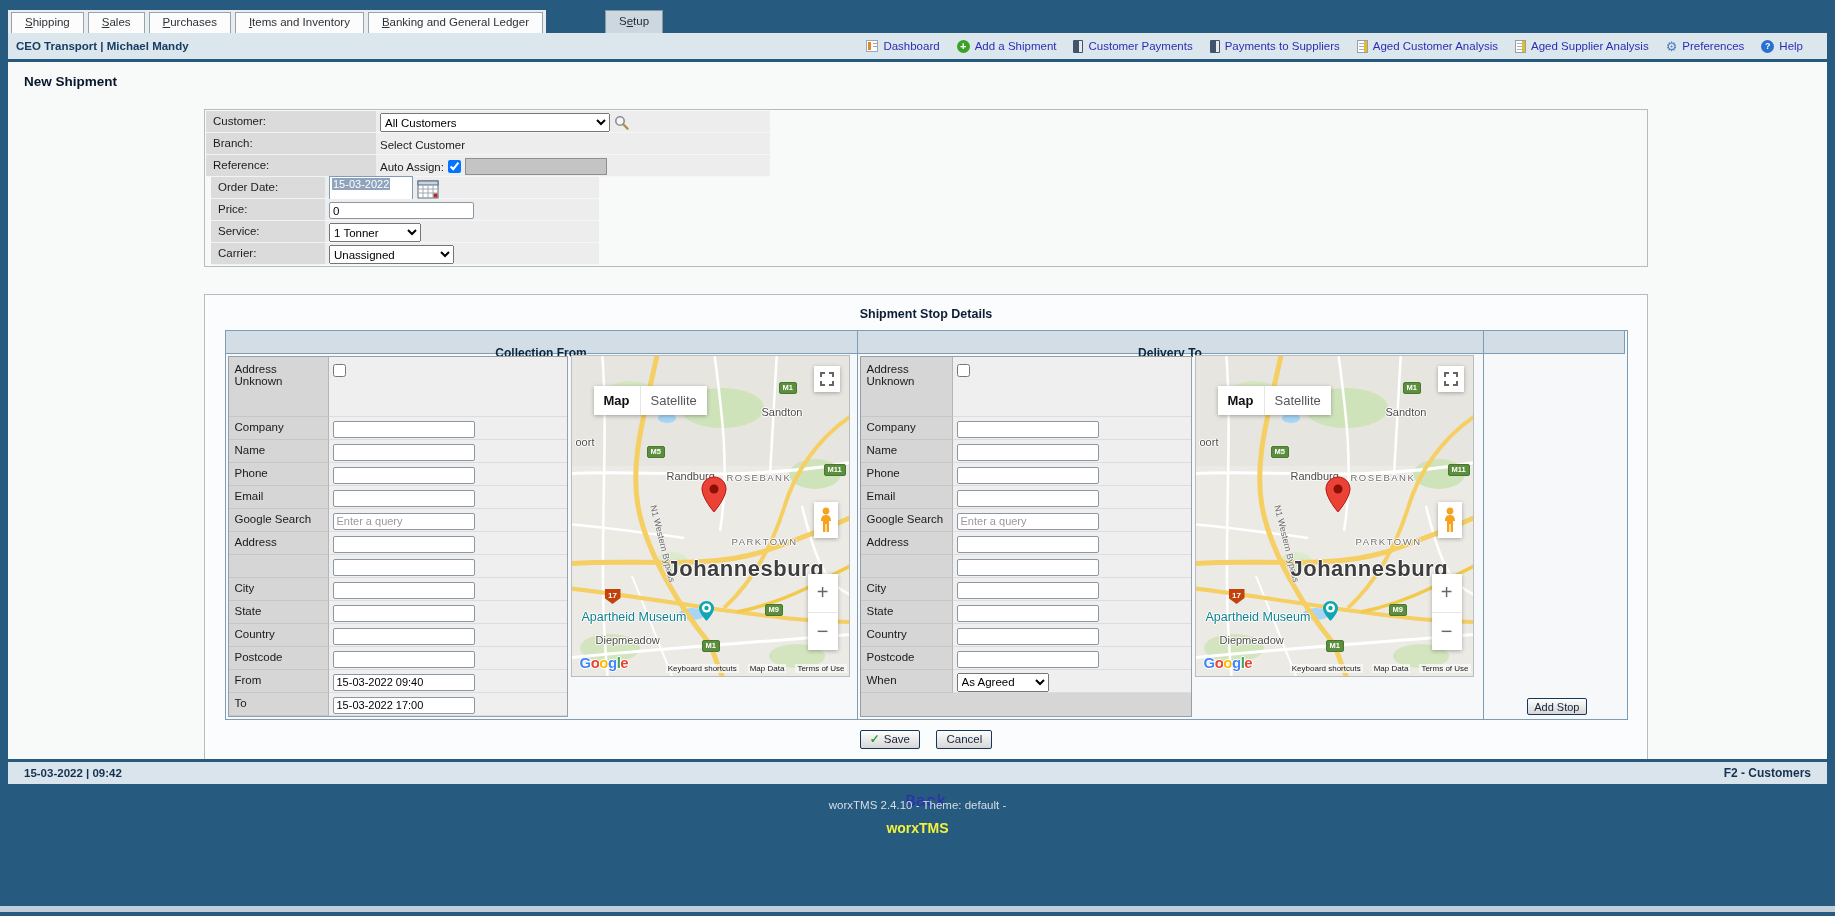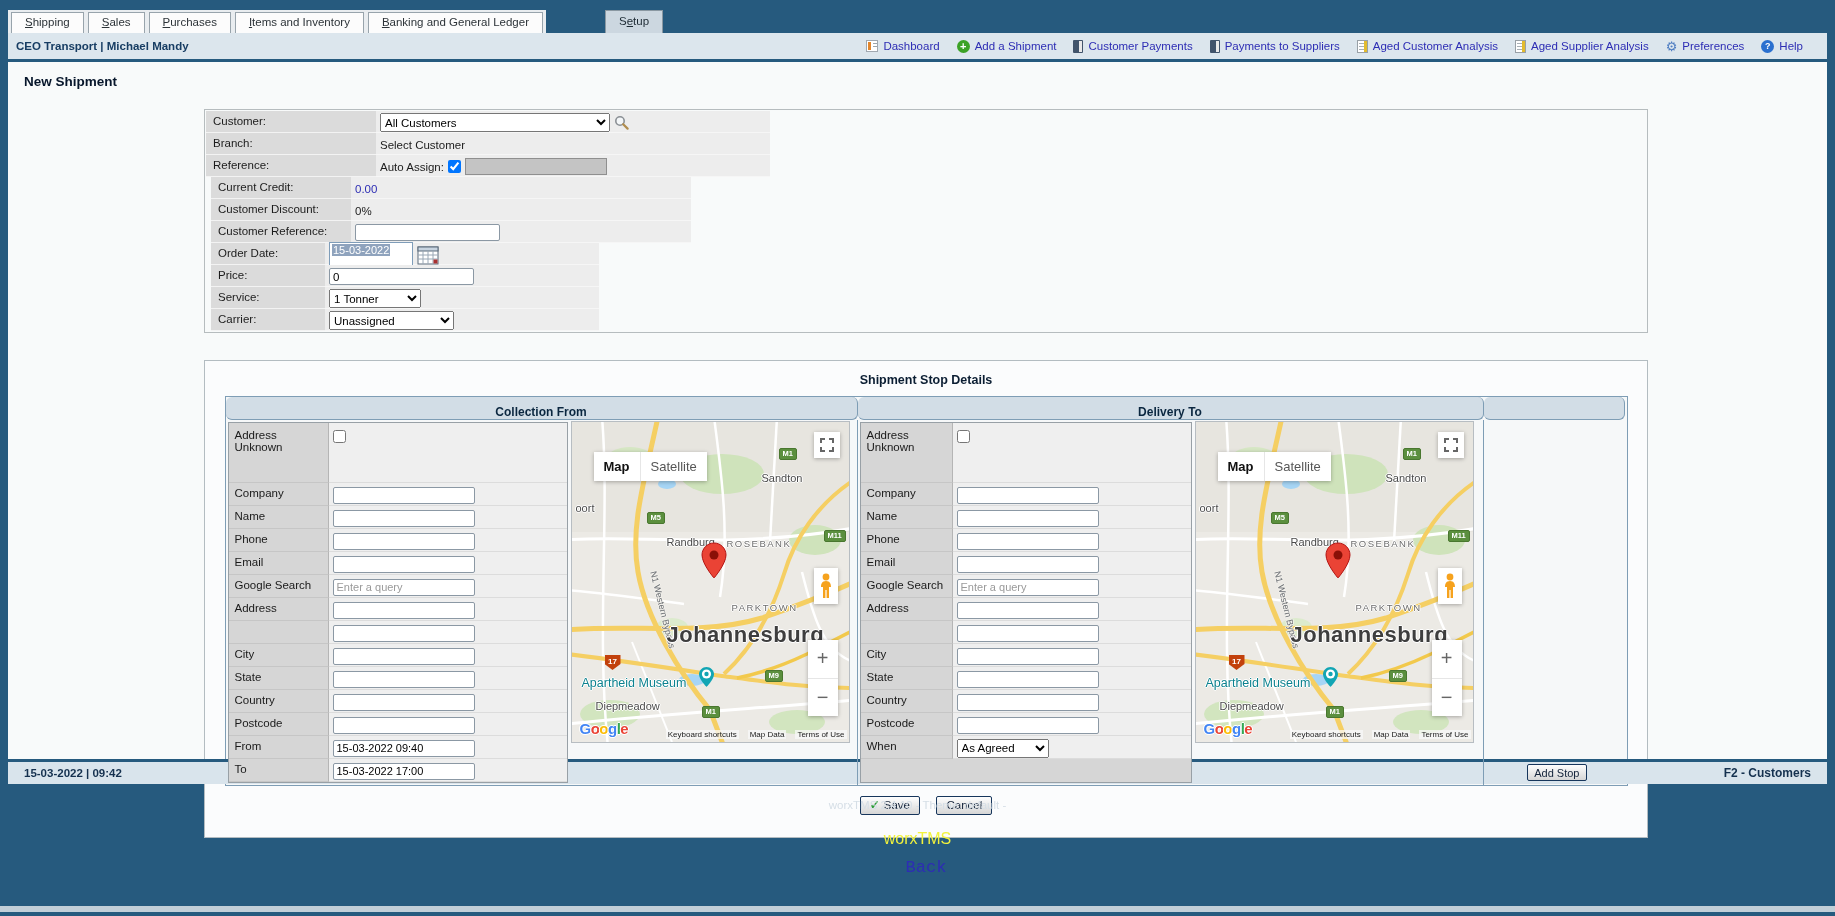--- a/index.html
+++ b/index.html
@@ -63,21 +63,21 @@
 .w145 { width:145px; } .w142 { width:142px; }
 .dis { background:#c4c4c4; border:1px solid #8f8f8f; border-radius:0; }
 .blue-val { color:#2d2db4; }
 .fake-input { width:84px; height:25px; border:1px solid #7f9db9; background:#fff; font-size:11px; padding:1px 2px; overflow:hidden; white-space:nowrap; }
 .selected-text { background:#8fa3bd; color:#fff; padding:0 1px; }
 
 
 .outer-box { margin:27px 0 0 196px; width:1444px; border:1px solid #b3bcc1; background:#fbfcfd; padding:12px 0 22px 0; }
 .stop-title { text-align:center; font-size:12.5px; font-weight:bold; color:#0b1e33; }
 .stops { margin:9px auto 0 auto; width:1403px; border:1px solid #7e9db5; display:grid; grid-template-columns:632px 626px 141px; background:#f6f8f9; }
-.sh { background:#d2dde6; border-bottom:1px solid #7e9db5; border-right:1px solid #7e9db5; height:23px; text-align:center; font-size:12px; font-weight:bold; color:#0b2740; padding-top:8px;border-radius:6px; }
+.sh { background:#d2dde6; border-bottom:1px solid #7e9db5; border-right:1px solid #7e9db5; height:23px; text-align:center; font-size:12px; font-weight:bold; color:#0b2740; padding-top:15px; }
 .sh:last-child { border-right:none; }
 .scell { border-right:1px solid #7e9db5; padding:2px; min-height:364px; display:flex; gap:4px; align-items:flex-start; }
 .scell-right { position:relative; min-height:364px; }
 .addstop-btn { position:absolute; bottom:4px; right:38px; }
 
 
 .fields { display:grid; border:1px solid #98a0a6; align-content:start; flex:none; }
 .fc { grid-template-columns:100px 238px; }
 .fd { grid-template-columns:92px 238px; }
 .fl { background:#d6d6d6; border-bottom:1px solid #c6c6c6; border-right:1px solid #b5b5b5; height:23px; font-size:11.5px; color:#1a1a1a; padding:4px 3px 0 6px; }
@@ -125,21 +125,21 @@
 .check { color:#2e9e3a; font-weight:bold; font-size:12px; }
 .back-row { margin:20px 0 0 196px; width:1444px; text-align:center; }
 .back-link { font-size:17px; color:#2d2db4; cursor:pointer; text-decoration:none;font-family:Liberation Mono, monospace; }
 
 
 .statusbar { height:25px; border-top:3px solid #265a7e; background:#d9e4ec; display:flex; align-items:center; padding:0 16px; margin:0 8px; }
 .sb-left { font-size:11.5px; font-weight:bold; color:#15314f; }
 .sb-right { margin-left:auto; font-size:12px; font-weight:bold; color:#15314f; }
 .dark-footer { text-align:center; padding-top:15px; }
 .version-line { font-size:11.5px; color:#d5dee6; }
-.brand-link { display:inline-block; margin-top:19px; font-size:16px; color:#f2f23c; cursor:pointer; }
+.brand-link { display:inline-block; margin-top:9px; font-size:14px; color:#f2f23c; cursor:pointer;font-weight:bold; }
 .bottom-strip { position:absolute; left:0; top:906px; width:1835px; height:6px; background:#c2cfd8; }
 </style>
 </head>
 <body>
 
 <div class="app">
 
   <div class="tabbar">
     <div class="tabgroup">
       <div class="tab"><span></span><u>S</u><span>hipping</span></div>
@@ -204,30 +204,20 @@
             </svg>
         </div>
         <div class="hl">Branch:</div>
         <div class="hv">Select Customer</div>
         <div class="hl">Reference:</div>
         <div class="hv">
           <span>Auto Assign:</span>
           <input type="checkbox" checked="" style="">
           <input class="tin w142 dis" disabled="" style="">
         </div>
-      </div>
-      <div class="fgroup g2">
-        <div class="hl">Current Credit:</div>
-        <div class="hv blue-val">0.00</div>
-        <div class="hl">Customer Discount:</div>
-        <div class="hv">0%</div>
-        <div class="hl">Customer Reference:</div>
-        <div class="hv">
-            <input class="tin w145" value="" style="">
-          </div>
       </div>
       <div class="fgroup g3">
         <div class="hl">Order Date:</div>
         <div class="hv">
           <div class="fake-input"><span class="selected-text">15-03-2022</span></div>
           <svg width="22" height="20" viewBox="0 0 22 20">
               <rect x="1" y="2" width="20" height="17" fill="#fff" stroke="#5a6a7a"></rect>
               <rect x="1" y="2" width="20" height="4" fill="#c8d4e0" stroke="#5a6a7a"></rect>
               <g stroke="#9aa8b6" fill="none">
                 <path d="M6 6V19 M11 6V19 M16 6V19 M1 10H21 M1 14H21"></path>

